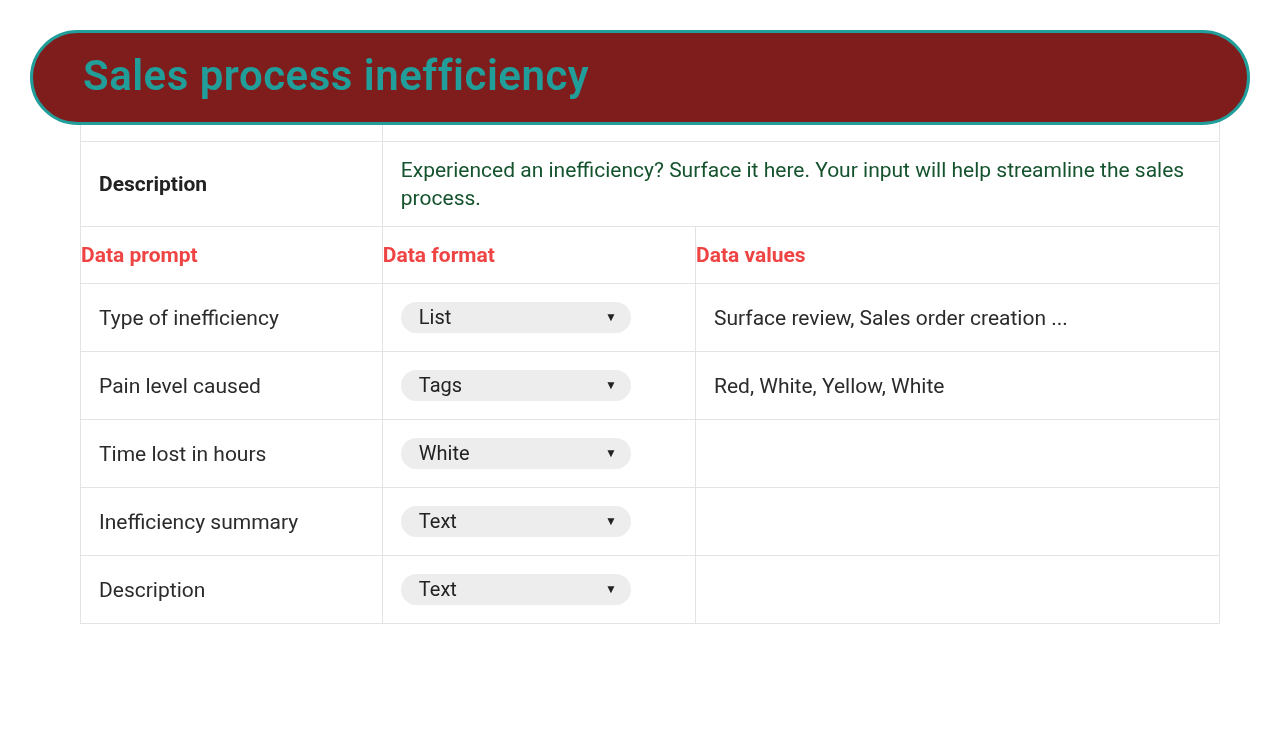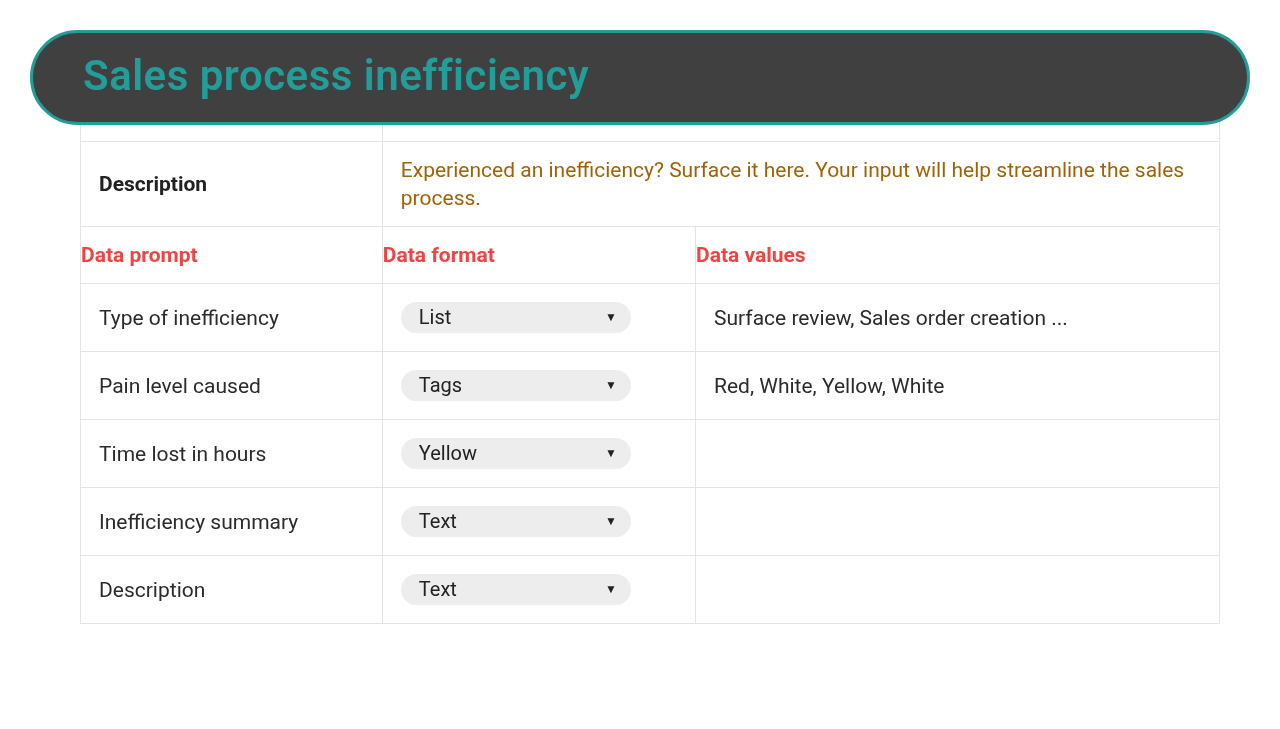--- a/index.html
+++ b/index.html
@@ -11,21 +11,21 @@
     padding: 30px 20px;
     color: #2b2b2b;
   }
   .title-capsule {
     border: 3px solid #219e9a;
     border-radius: 60px;
     padding: 18px 50px 22px 50px;
     margin: 0 10px 0 10px;
     position: relative;
     z-index: 2;
-    background: #404040;
+    background: #7f1d1d;
   }
   .title-capsule h1 {
     color: #219e9a;
     font-size: 42px;
     font-weight: 600;
     letter-spacing: 0.5px;
   }
   .table-wrap {
     margin: -20px 40px 0 60px;
     position: relative;
@@ -45,21 +45,21 @@
     vertical-align: middle;
     font-size: 21px;
   }
   tr.spacer td {
     height: 36px;
     border-top: none;
     border-bottom: 1px solid #e3e3e3;
   }
   tr.desc td { padding: 14px 18px; }
   tr.desc td.label { font-weight: 700; color: #222; }
-  tr.desc td.value { color: #a16207; line-height: 1.35; }
+  tr.desc td.value { color: #14532d; line-height: 1.35; }
   tr.headers td {
     padding: 16px 0;
     font-weight: 700;
     color: #ef4444;
   }
   tr.datarow td { padding: 18px 18px; }
   tr.datarow td.prompt { color: #2b2b2b; }
   tr.datarow td.values { color: #2b2b2b; }
   .dropdown {
     display: inline-flex;
@@ -129,21 +129,21 @@
             <span class="caret">▼</span>
           </div>
         </td>
         <td class="values">Red, White, Yellow, White</td>
       </tr>
 
       <tr class="datarow">
         <td class="prompt">Time lost in hours</td>
         <td>
           <div class="dropdown">
-            <span>Yellow</span>
+            <span>White</span>
             <span class="caret">▼</span>
           </div>
         </td>
         <td class="values"></td>
       </tr>
 
       <tr class="datarow">
         <td class="prompt">Inefficiency summary</td>
         <td>
           <div class="dropdown">

